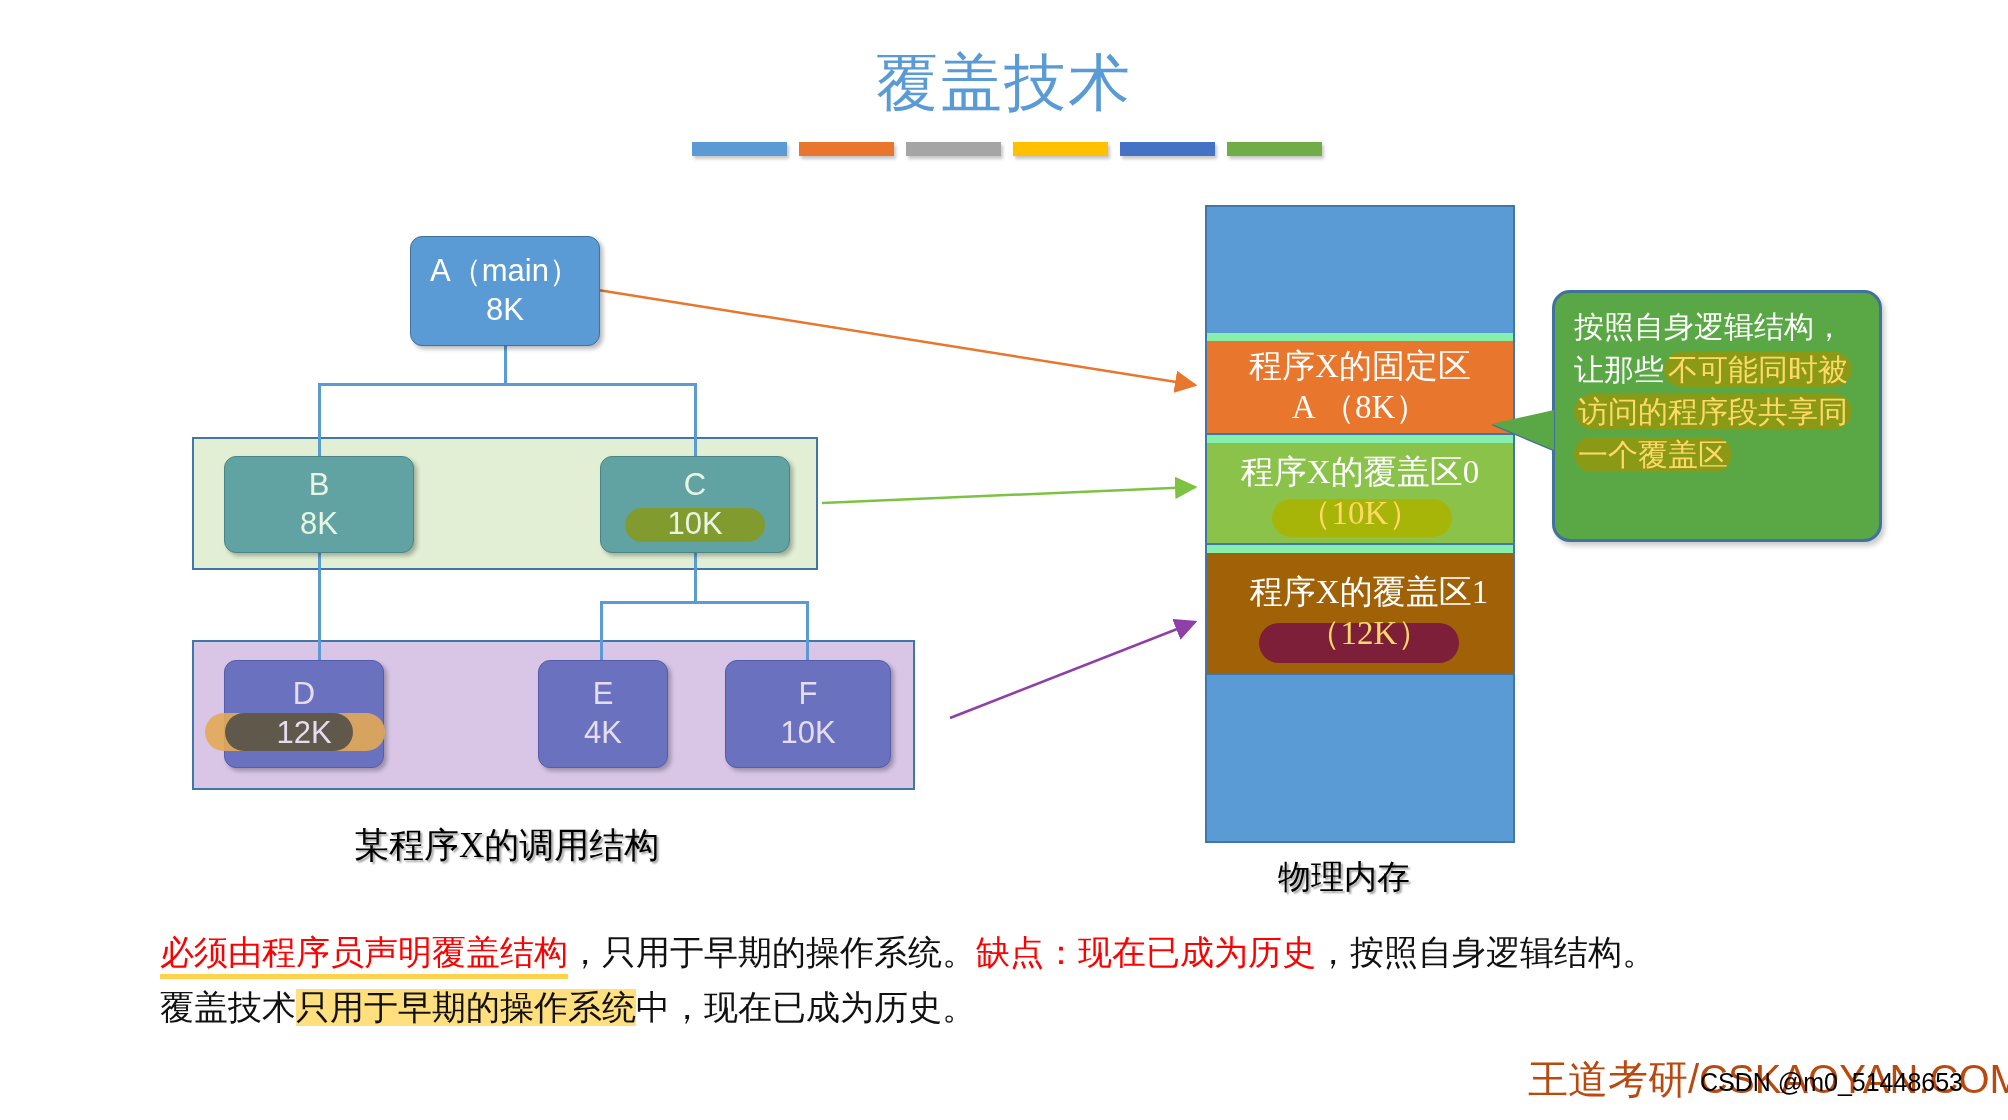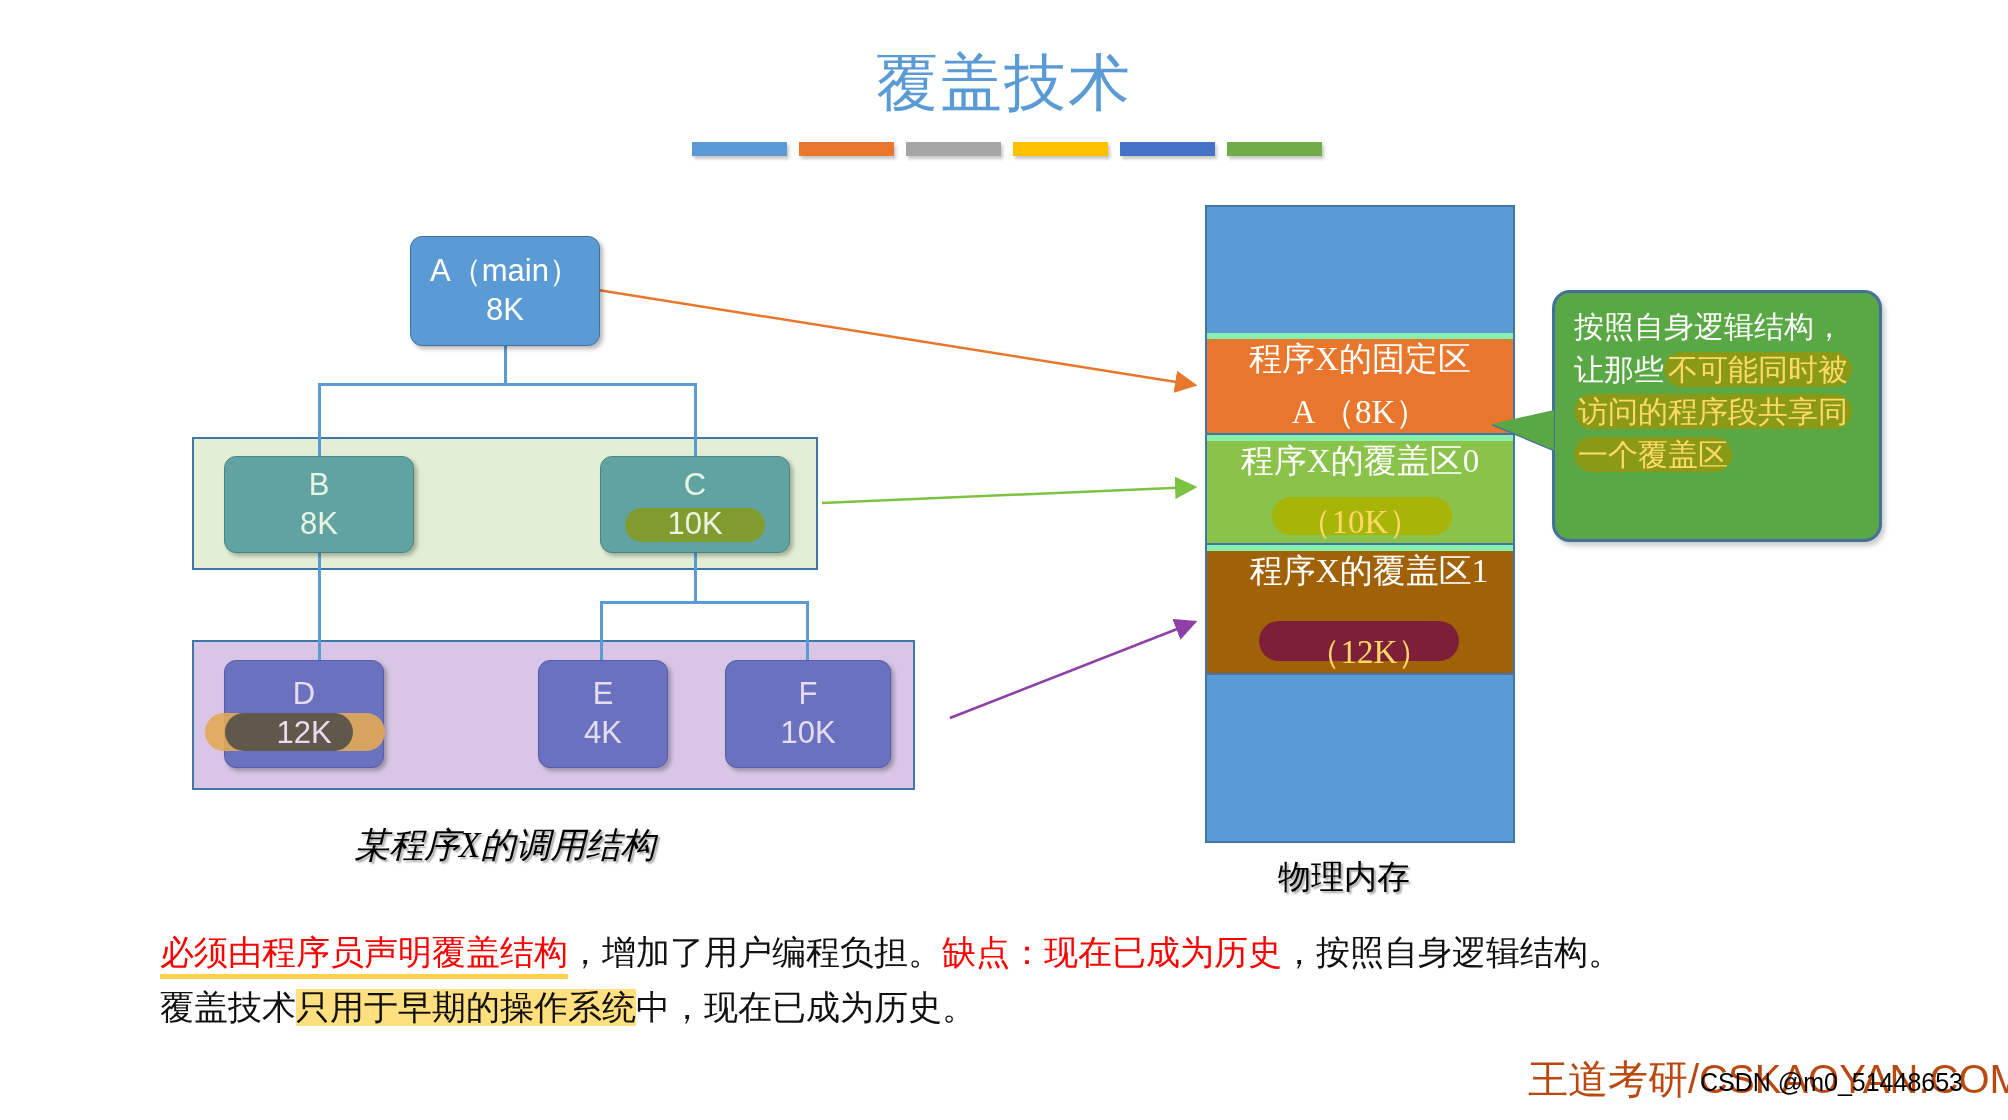--- a/index.html
+++ b/index.html
@@ -138,31 +138,31 @@
     position: absolute;
     left: 1205px; top: 205px; width: 310px; height: 638px;
     box-sizing: border-box;
     border: 2px solid #3f77a8;
     background: #5b9bd5;
   }
   .mem-block {
     position: absolute;
     left: 0; width: 100%;
     box-sizing: border-box;
-    border-top: 6px solid #86efac;
+    border-top: 8px solid #86efac;
     border-bottom: 2px solid #3f77a8;
     color: #ffffff;
     text-align: center;
     font-family: "Liberation Serif", "DejaVu Serif", serif;
     font-size: 33px;
     line-height: 1.25;
     display: flex;
     flex-direction: column;
     align-items: center;
-    justify-content: space-between;
+    justify-content: center;
   }
   #mem-fixed   { top: 126px; height: 102px; background: #e8762c; }
   #mem-ovl0    { top: 228px; height: 110px; background: #8bc34a; }
   #mem-ovl1    { top: 338px; height: 130px; background: #a16207; padding-left: 18px; }
 
   .mem-line1 { position: relative; z-index: 2; }
   .mem-line2 { position: relative; z-index: 2; }
 
   .mem-hl {
     position: absolute;
@@ -176,21 +176,20 @@
   .caption {
     position: absolute;
     font-family: "Liberation Serif", "DejaVu Serif", serif;
     font-size: 33px;
     color: #000000;
     text-shadow: 2px 2px 2px rgba(140,140,140,0.8);
     white-space: nowrap;
   }
   #cap-tree {
     left: 354px; top: 822px;
-    font-style: italic;
     font-size: 35px;
   }
   #cap-mem {
     left: 1278px; top: 855px;
   }
 
   
   #callout {
     position: absolute;
     left: 1552px; top: 290px; width: 330px; height: 252px;
@@ -369,20 +368,20 @@
 
   <div class="caption" id="cap-mem">物理内存</div>
 
   <div id="callout">
     <div class="bubble"></div>
     <div class="tail"></div>
     <div class="ctext"><span>按照自身逻辑结构，让那些</span><span class="chl">不可能同时被访问的程序段共享同一个覆盖区</span></div>
   </div>
 
   <div id="bottom-text">
-    <span class="red uline-y">必须由程序员声明覆盖结构</span><span>，增加了用户编程负担。</span><span class="red">缺点：现在已成为历史</span><span>，按照自身逻辑结构。</span><br>
+    <span class="red uline-y">必须由程序员声明覆盖结构</span><span>，只用于早期的操作系统。</span><span class="red">缺点：现在已成为历史</span><span>，按照自身逻辑结构。</span><br>
     <span>覆盖技术</span><span class="yhl">只用于早期的操作系统</span><span>中，现在已成为历史。</span>
   </div>
 
   <div id="wm-main">王道考研/CSKAOYAN.COM</div>
   <div id="wm-csdn">CSDN @m0_51448653</div>
 
 </div>
 
 </body></html>

